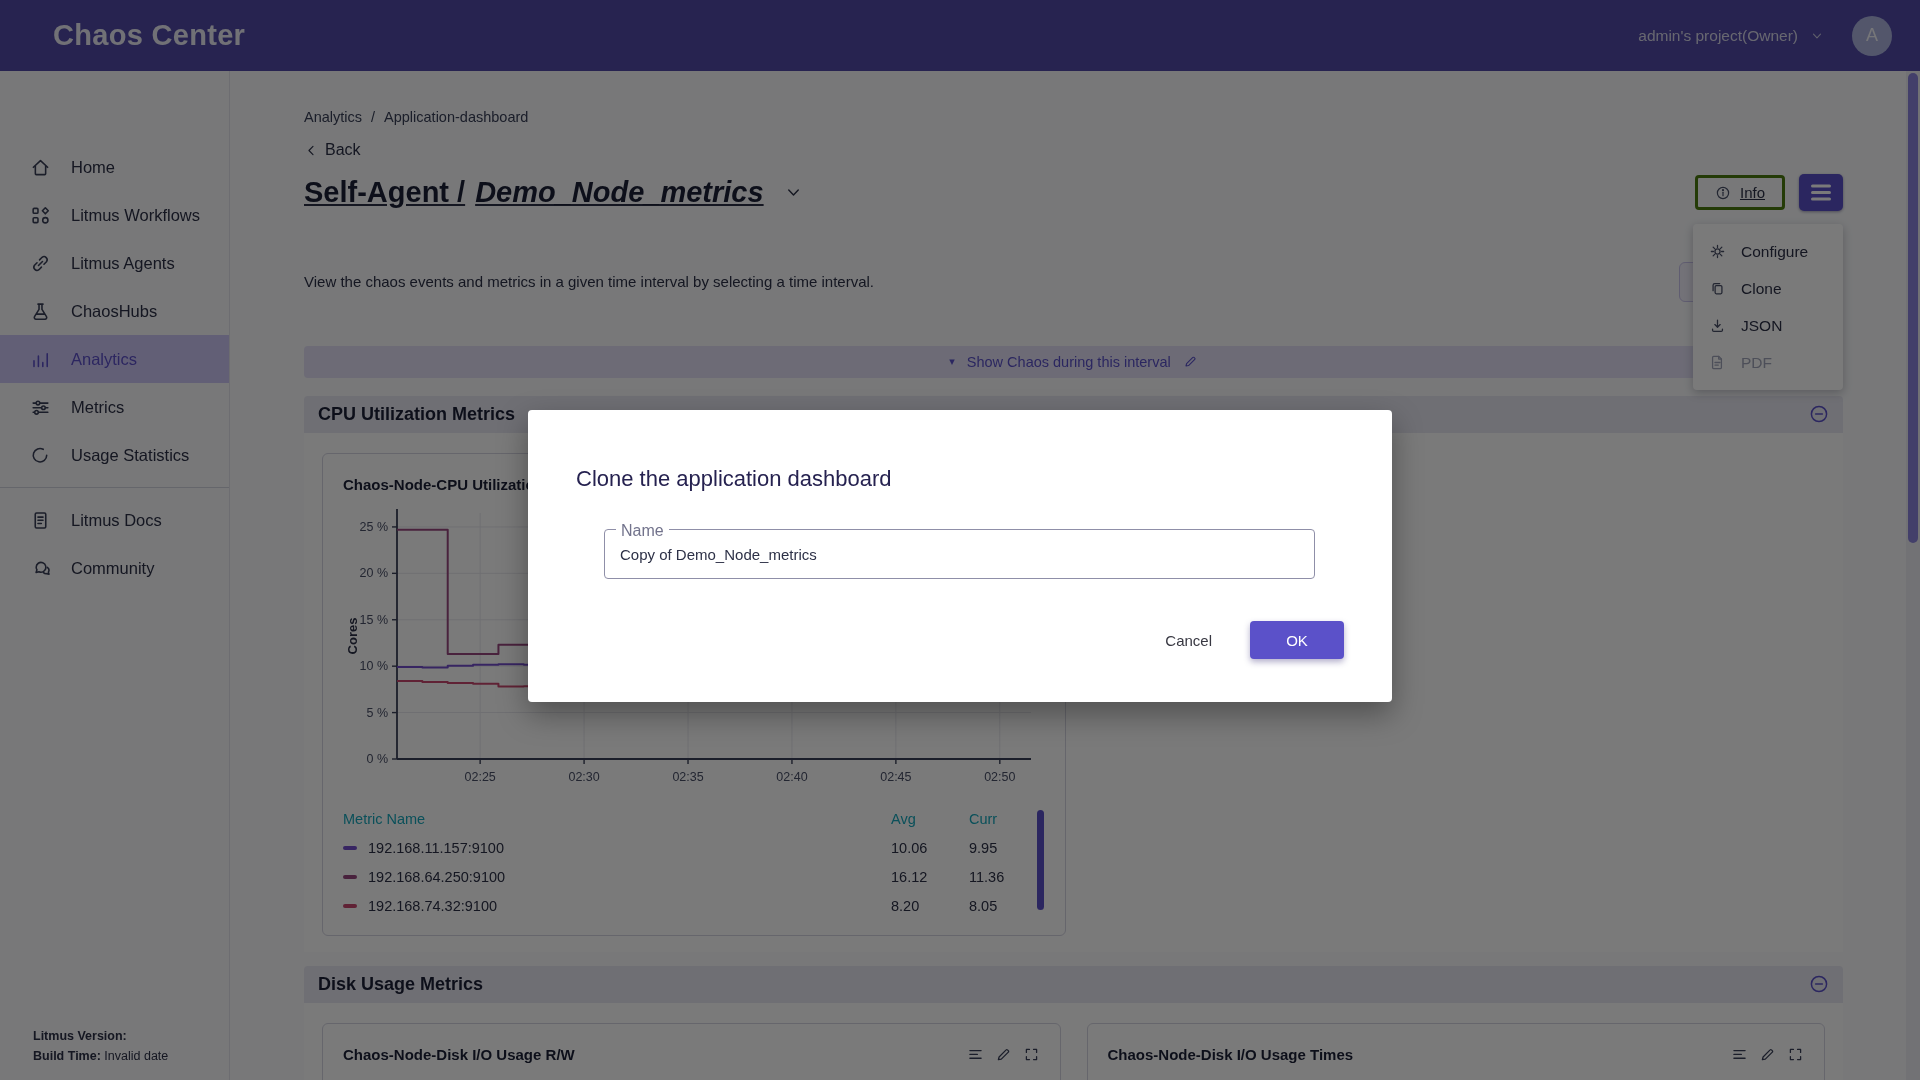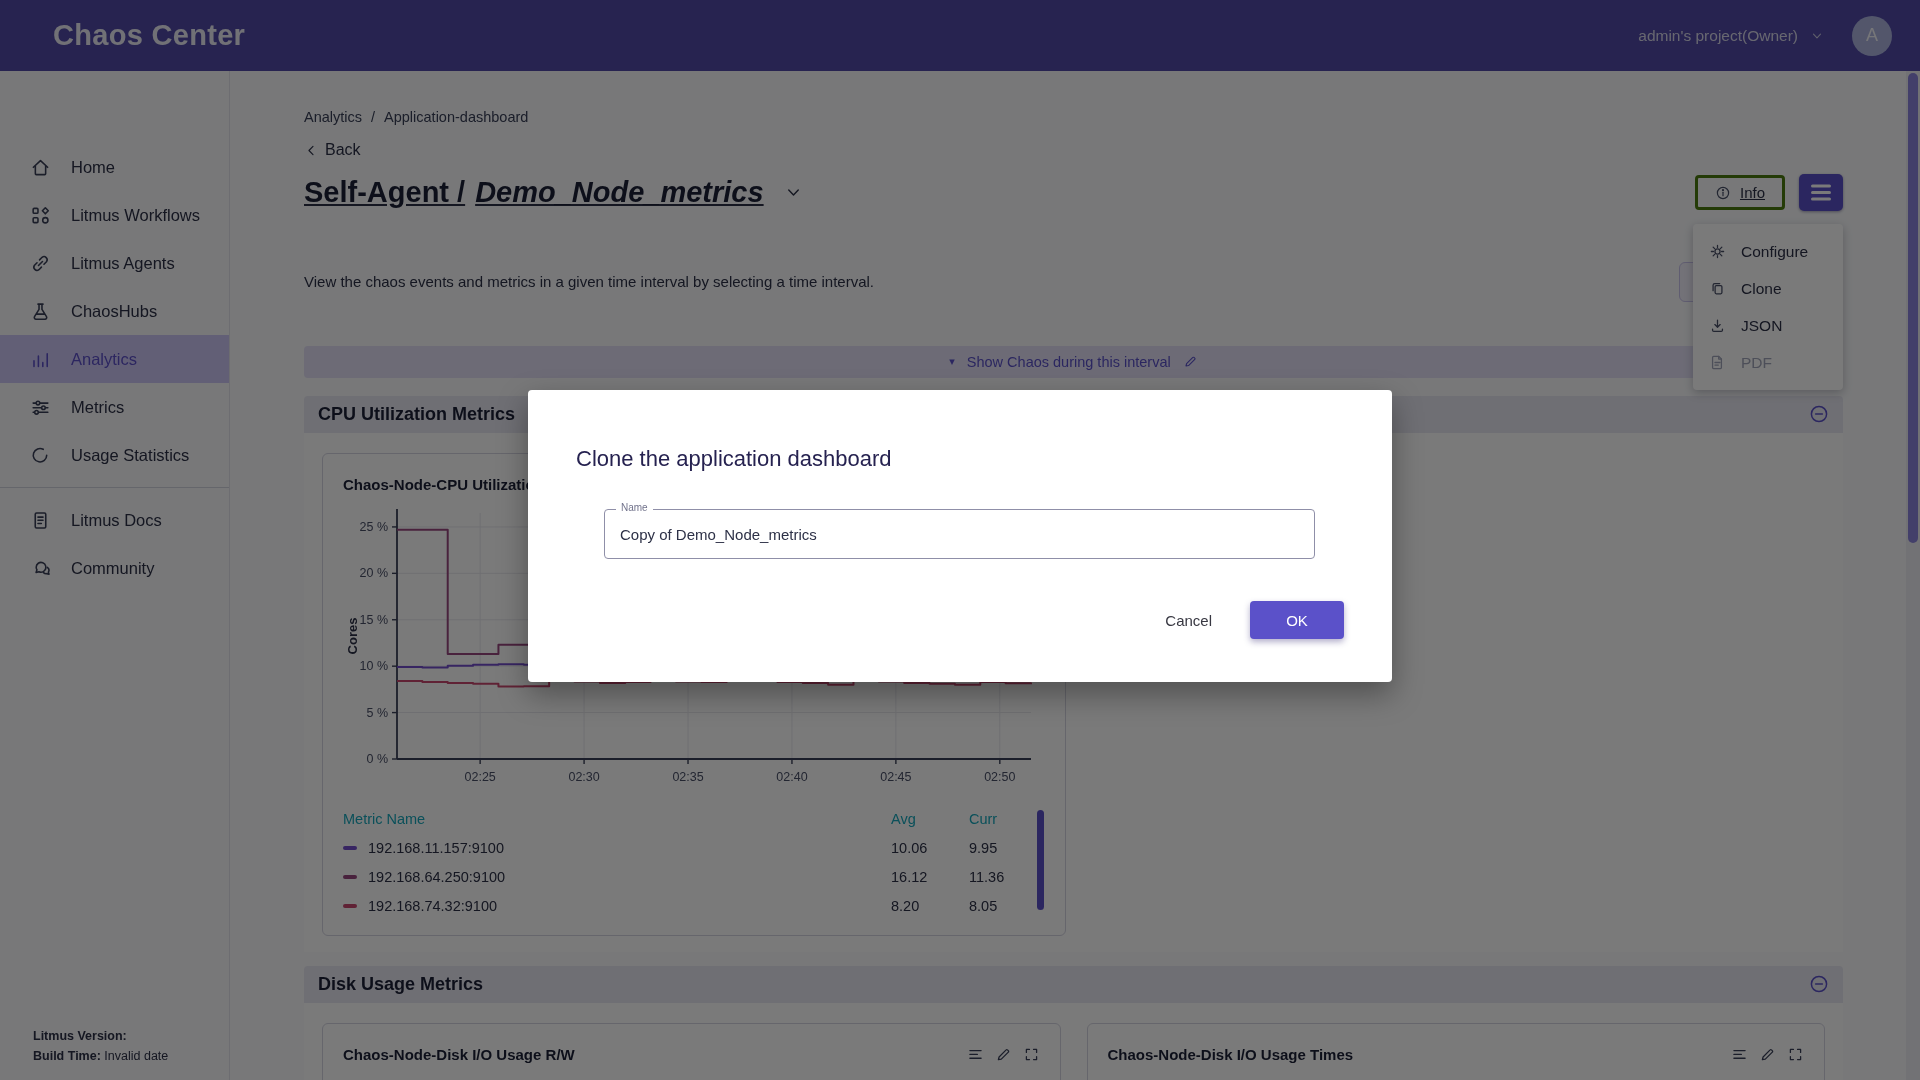--- a/index.html
+++ b/index.html
@@ -91,25 +91,25 @@
   .lt-avg{width:78px;}
   .lt-curr{width:58px;}
   .dash{width:14px;height:3.5px;border-radius:2px;flex:none;}
   .lt-scroll{position:absolute;right:1px;top:5px;width:7px;height:100px;background:#5B51C9;
              border-radius:4px;cursor:pointer;}
   .disk-cards{display:flex;gap:26px;}
   .disk-card{flex:1;border:1px solid #D5D5E2;border-radius:6px;background:#fff;box-sizing:border-box;
              padding:12px 20px;height:160px;}
   
   .backdrop{position:absolute;inset:0;background:rgba(0,0,0,0.52);z-index:40;}
-  .modal{position:absolute;top:390px;left:528px;width:864px;height:292px;background:#fff;
+  .modal{position:absolute;top:410px;left:528px;width:864px;height:292px;background:#fff;
          border-radius:4px;box-shadow:0 12px 30px rgba(0,0,0,.35);z-index:50;box-sizing:border-box;}
   .modal-title{margin:56px 0 0 48px;font-size:22px;font-weight:400;color:#262250;}
   .field{position:relative;margin:37px 77px 0 76px;height:48px;border:1px solid #8F8FA8;border-radius:4px;}
-  .field-label{position:absolute;top:-8px;left:11px;background:#fff;padding:0 5px;font-size:10px;
+  .field-label{position:absolute;top:-8px;left:11px;background:#fff;padding:0 5px;font-size:16px;
                color:#72738C;}
   .field-input{width:100%;height:100%;border:none;outline:none;background:none;padding:0 15px;
                font-size:15px;color:#2D3147;font-family:inherit;box-sizing:border-box;}
   .modal-actions{display:flex;align-items:center;justify-content:flex-end;gap:30px;margin:42px 48px 0 0;}
   .cancel-btn{background:none;border:none;font-size:15px;color:#383842;cursor:pointer;
               font-family:inherit;padding:6px 8px;}
   .ok-btn{width:94px;height:38px;background:#5B51C9;color:#fff;border:none;border-radius:4px;
           font-size:15px;cursor:pointer;font-family:inherit;box-shadow:0 3px 6px rgba(40,30,110,.35);}
   
   .page-scroll{position:absolute;right:0;top:71px;width:14px;height:1009px;background:#EFEFF5;z-index:1;}

